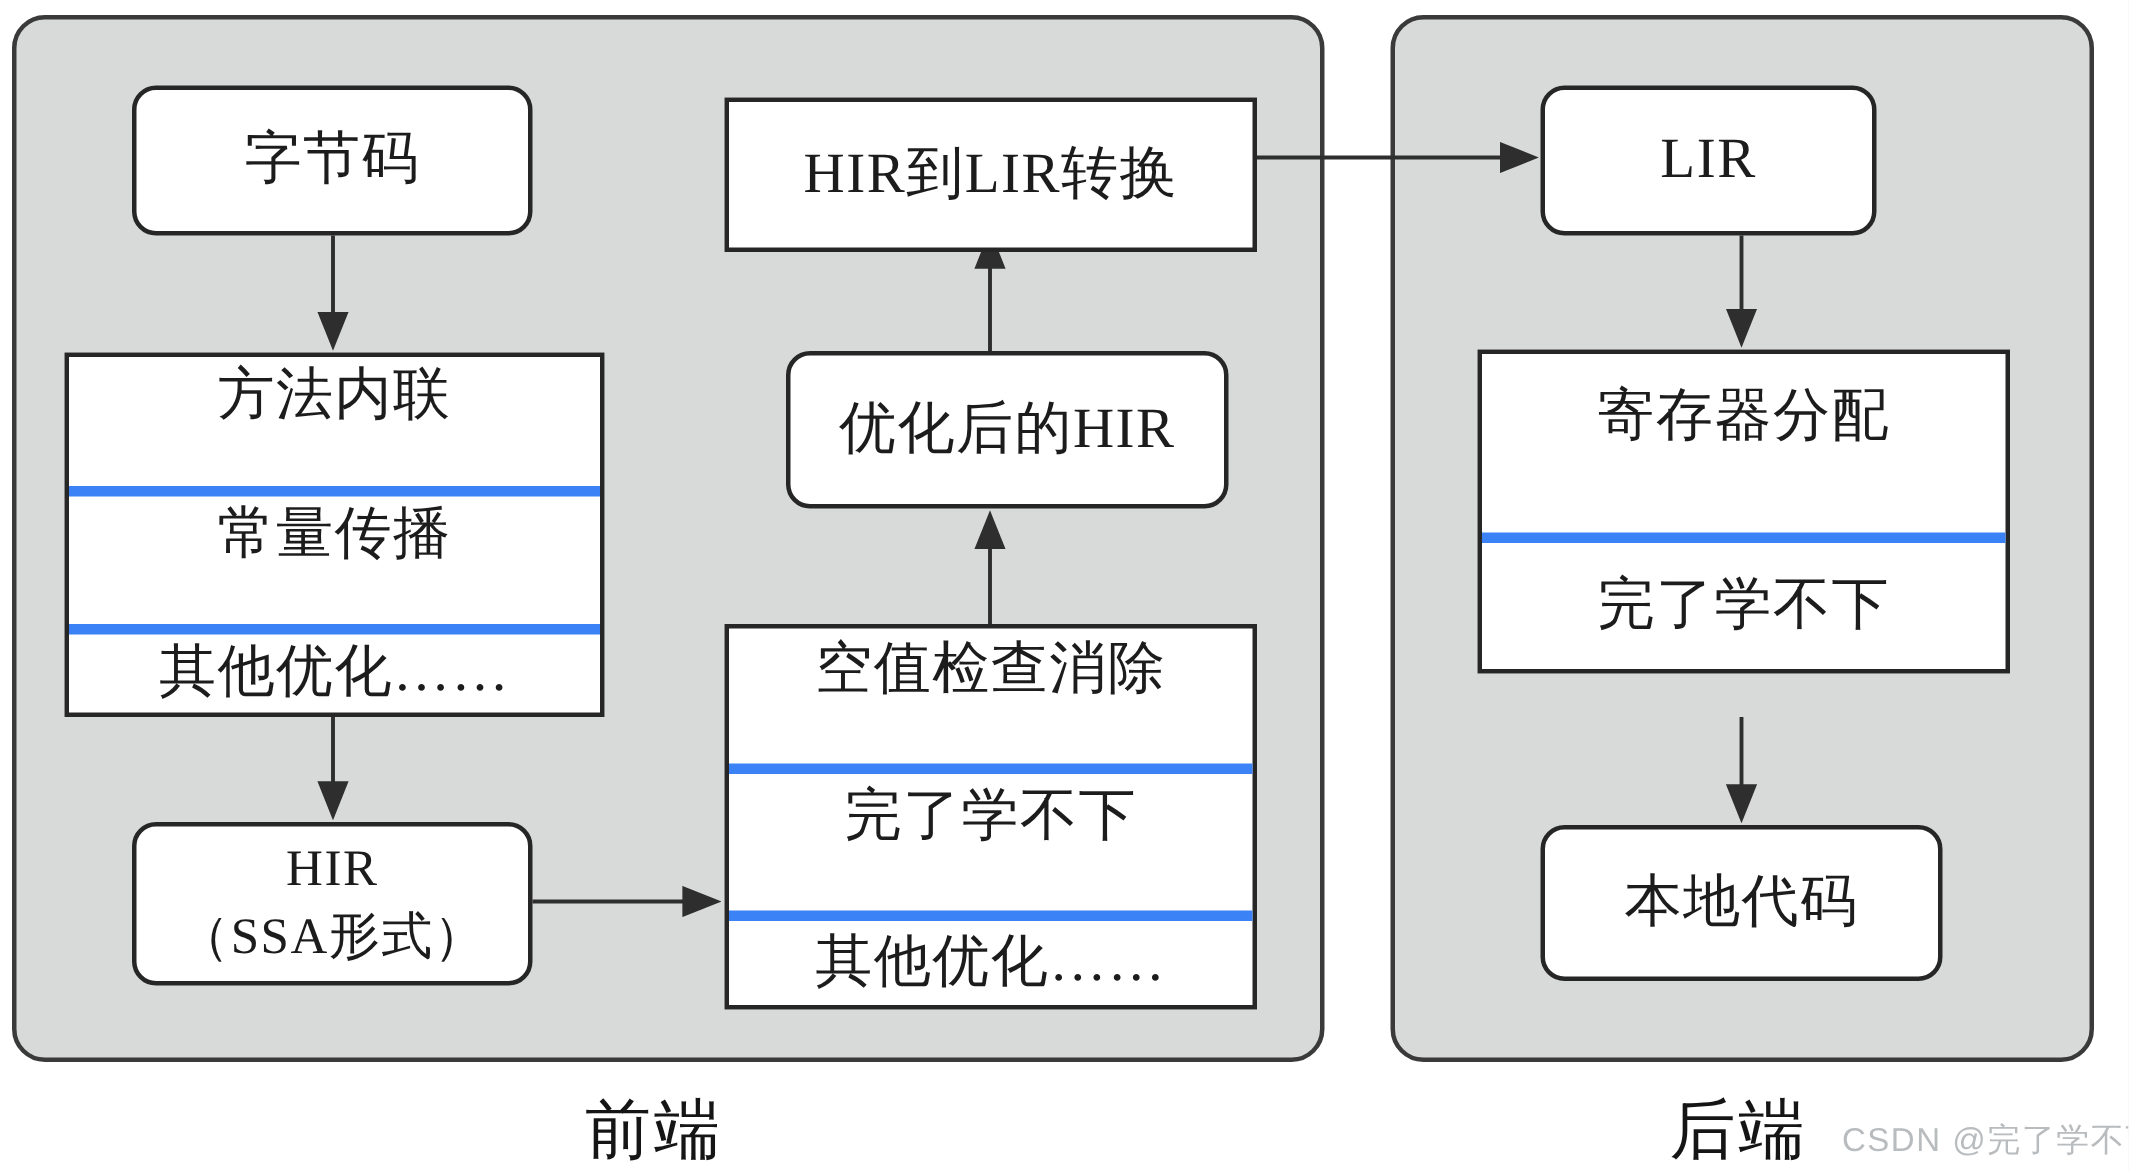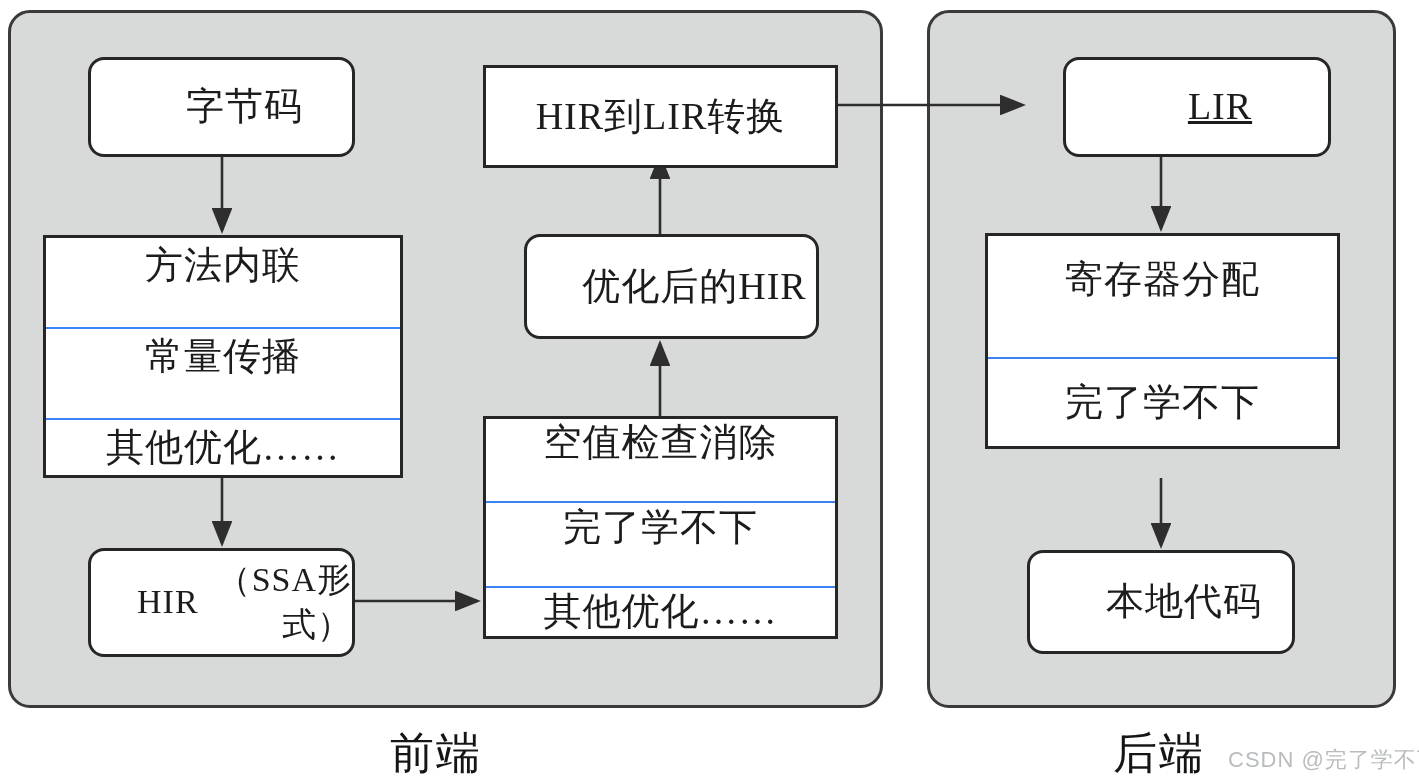--- a/index.html
+++ b/index.html
@@ -32,29 +32,29 @@
     border:3px solid #262626;
     display:flex;
     align-items:center;
     justify-content:center;
     color:var(--text);
     font-size:38px;
     letter-spacing:1px;
     text-align:center;
     line-height:1.15;
   }
-  .rounded{border-radius:16px;padding-left:46px;}
-  .two-line{flex-direction:row;font-size:34px;line-height:1.3;text-align:right;}
+  .rounded{border-radius:16px;}
+  .two-line{flex-direction:column;font-size:34px;line-height:1.3;}
   .stack{flex-direction:column;align-items:stretch;padding:0;gap:34px;}
   .stack .row{
     flex:1;
     display:flex;
     align-items:center;
     justify-content:center;
-    border-top:2px solid #3b82f6;
+    border-top:7px solid #3b82f6;
   }
   .stack .row:first-child{border-top:none;}
   .caption{
     position:absolute;
     width:200px;
     text-align:center;
     font-size:44px;
     color:#151515;
     letter-spacing:2px;
   }
@@ -108,27 +108,27 @@
 
   <div class="box rounded two-line" style="left:88px;top:548px;width:267px;height:109px;">
     <span>HIR</span>
     <span>（SSA形式）</span>
   </div>
 
   <div class="box" style="left:483px;top:65px;width:355px;height:103px;">HIR到LIR转换</div>
 
   <div class="box rounded" style="left:524px;top:234px;width:295px;height:105px;">优化后的HIR</div>
 
-  <div class="box stack" style="left:483px;top:416px;width:355px;height:223px;">
+  <div class="box stack" style="left:483px;top:416px;width:355px;height:257px;">
     <div class="row">空值检查消除</div>
     <div class="row">完了学不下</div>
     <div class="row">其他优化……</div>
   </div>
 
-  <div class="box rounded" style="left:1063px;top:57px;width:268px;height:100px;text-decoration:underline;">LIR</div>
+  <div class="box rounded" style="left:1027px;top:57px;width:224px;height:100px;">LIR</div>
 
   <div class="box stack" style="left:985px;top:233px;width:355px;height:216px;">
     <div class="row">寄存器分配</div>
     <div class="row">完了学不下</div>
   </div>
 
   <div class="box rounded" style="left:1027px;top:550px;width:268px;height:104px;">本地代码</div>
 
   <div class="caption" style="left:336px;top:724px;">前端</div>
   <div class="caption" style="left:1059px;top:724px;">后端</div>

